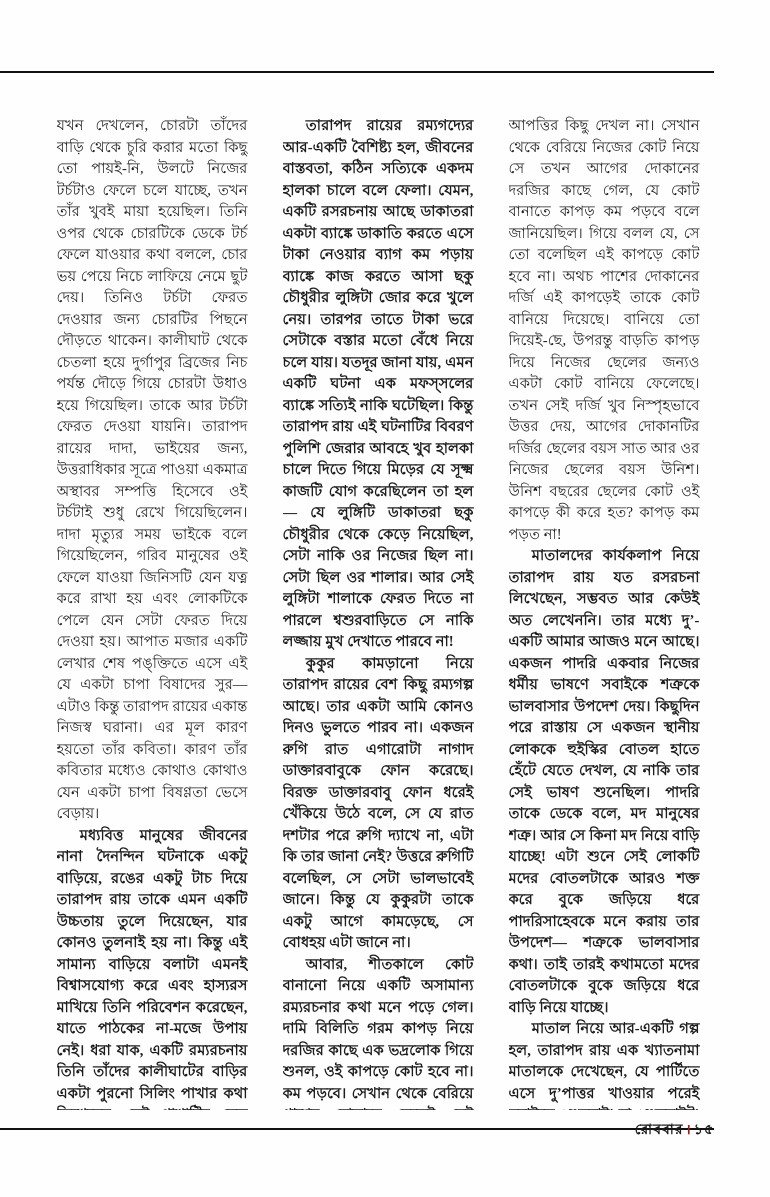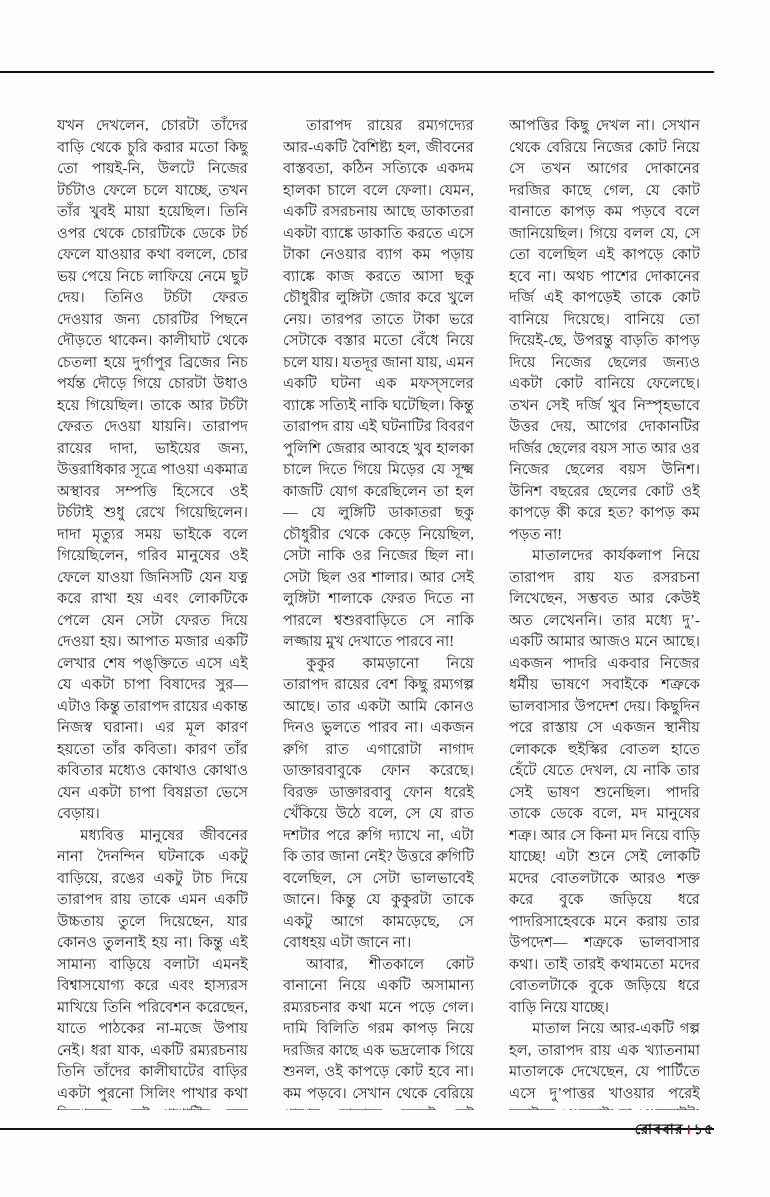--- a/index.html
+++ b/index.html
@@ -25,36 +25,38 @@
   .rule-top   { top: 71px;   width: 714px; }
   .rule-bottom{ top: 1128px; width: 714px; }
   .columns {
     position: absolute;
     top: 115px;
     left: 57px;
     width: 642px;
     height: 995px;
     display: flex;
     gap: 35px;
+    justify-content: center;
   }
   .col {
     width: 191px;
     flex: 0 0 191px;
     overflow: hidden;
     text-align: justify;
     font-size: 14.6px;
     line-height: 21.5px;
     letter-spacing: 0.1px;
   }
   .para {
     margin: 0;
     text-indent: 0;
   }
   .para.indent {
     text-indent: 1.6em;
+    font-weight: bold;
   }
   .footer {
     position: absolute;
     top: 1118px;
     right: 56px;
     font-size: 14px;
     font-weight: 600;
     color: #1c1c1c;
     letter-spacing: 1px;
   }

